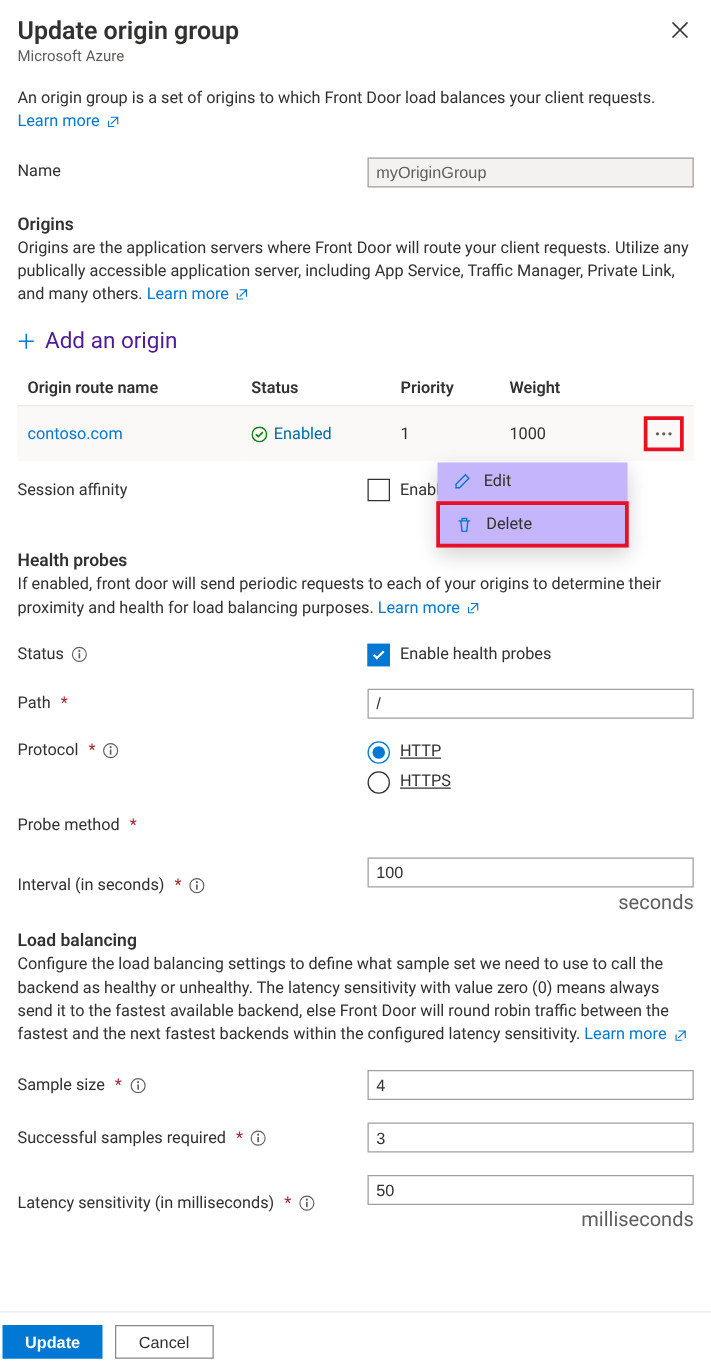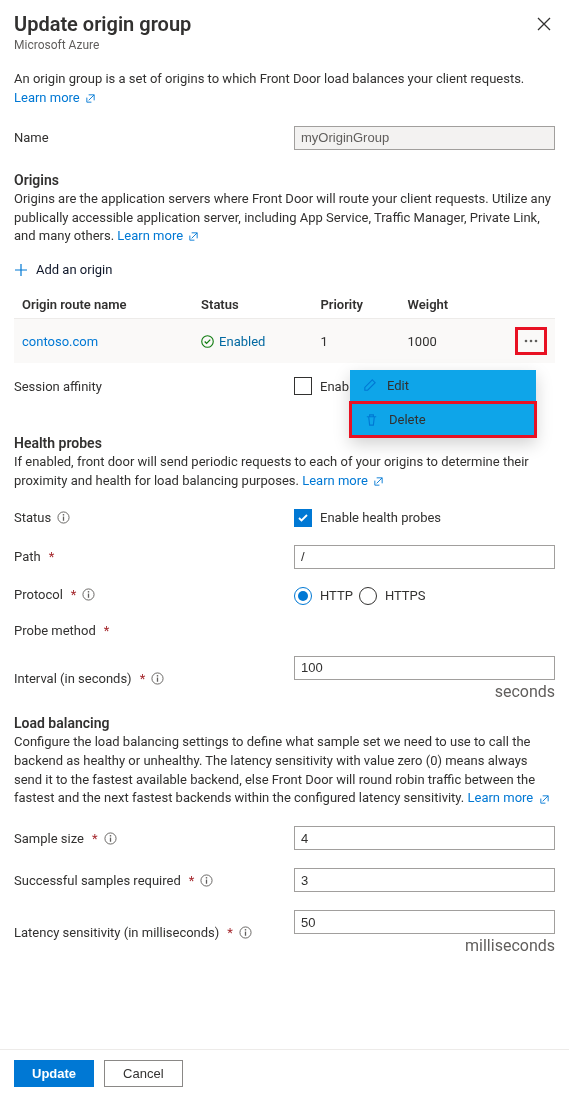--- a/index.html
+++ b/index.html
@@ -24,69 +24,69 @@
   .form-row { display:flex; align-items:center; margin-top:18px; }
   .form-label { width:280px; font-size:13px; color:#323130; display:flex; align-items:center; gap:6px; }
   .form-control { flex:1; }
   input[type=text].txt, select.sel {
     width:100%; height:24px; border:1px solid #a19f9d; font-size:13px;
     padding:0 6px; outline:none; background:#fff; color:#323130;
   }
   input[type=text].txt.disabled { background:#f3f2f1; color:#605e5c; }
   .section-title { font-size:14px; font-weight:600; margin-top:22px; }
   .section-desc { font-size:13px; line-height:1.45; margin-top:2px; color:#323130; }
-  .add-origin { display:flex; align-items:center; gap:8px; color:#0f172a; cursor:pointer; margin-top:16px; font-size:13px; }
+  .add-origin { display:flex; align-items:center; gap:8px; color:#4c1d95; cursor:pointer; margin-top:16px; font-size:18px; }
   .plus-svg { width:14px; height:14px; }
   .tbl { width:100%; margin-top:14px; border-collapse:collapse; font-size:13px; }
   .tbl th { text-align:left; font-weight:600; color:#323130; padding:6px 8px; border-bottom:1px solid #edebe9; }
   .tbl td { padding:8px 8px; }
   .tbl tr.data-row { background:#faf9f8; }
   .origin-host { color:#0078d4; cursor:pointer; }
   .status-enabled { color:#0369a1; display:flex; align-items:center; gap:5px; }
   .status-enabled svg { width:13px; height:13px; }
   .ellipsis-cell { text-align:right; position:relative; }
   .ellipsis-btn { cursor:pointer; padding:2px 4px; display:inline-flex; }
   .ellipsis-btn svg { width:16px; height:16px; }
   .red-box { border:3px solid #e81123; padding:1px; display:inline-flex; }
   .checkbox-row { display:flex; align-items:center; gap:8px; }
   .cb { width:18px; height:18px; border:1px solid #323130; display:inline-flex; align-items:center; justify-content:center; background:#fff; cursor:pointer; }
   .cb.checked { background:#0078d4; border-color:#0078d4; }
   .cb.checked svg { width:12px; height:12px; }
   .info-icon { width:13px; height:13px; display:inline-flex; color:#605e5c; }
   .req { color:#a4262c; margin-left:2px; }
-  .radio-group { display:flex; flex-direction:row; gap:6px; }
+  .radio-group { display:flex; flex-direction:column; gap:6px;text-decoration:underline; }
   .radio-row { display:flex; align-items:center; gap:8px; cursor:pointer; }
   .radio { width:18px; height:18px; border:1px solid #323130; border-radius:50%; display:inline-flex; align-items:center; justify-content:center; }
   .radio.checked { border-color:#0078d4; }
   .radio.checked::after { content:""; width:10px; height:10px; border-radius:50%; background:#0078d4; }
   .unit-hint { text-align:right; font-size:16px; color:#605e5c; margin-top:2px; }
   select.sel { appearance:none; -webkit-appearance:none; background-image:none; padding-right:24px; }
   .select-wrap { position:relative; }
   .select-wrap .chev { position:absolute; right:6px; top:50%; transform:translateY(-50%); pointer-events:none; width:12px; height:12px; }
 
   
   .context-menu {
     position:absolute;
     left:350px;
     top:370px;
-    width:186px;
-    background:#0ea5e9;
+    width:152px;
+    background:#c4b5fd;
     box-shadow:0 6px 16px rgba(0,0,0,0.18);
     z-index:20;
   }
   .menu-item { display:flex; align-items:center; gap:10px; padding:8px 12px; font-size:13px; cursor:pointer; color:#323130; }
   .menu-item svg { width:15px; height:15px; }
   .delete-box { border:3px solid #e81123; margin:0 -1px; }
 
   
   .footer {
     position:absolute;
     bottom:0; left:0; right:0;
     border-top:1px solid #edebe9;
-    padding:10px 14px;
+    padding:10px 2px;
     display:flex;
     gap:10px;
     background:#fff;
   }
   .btn-primary {
     background:#0078d4; color:#fff; border:none; padding:5px 18px;
     font-size:13px; font-weight:600; cursor:pointer;
   }
   .btn-secondary {
     background:#fff; color:#323130; border:1px solid #8a8886;

